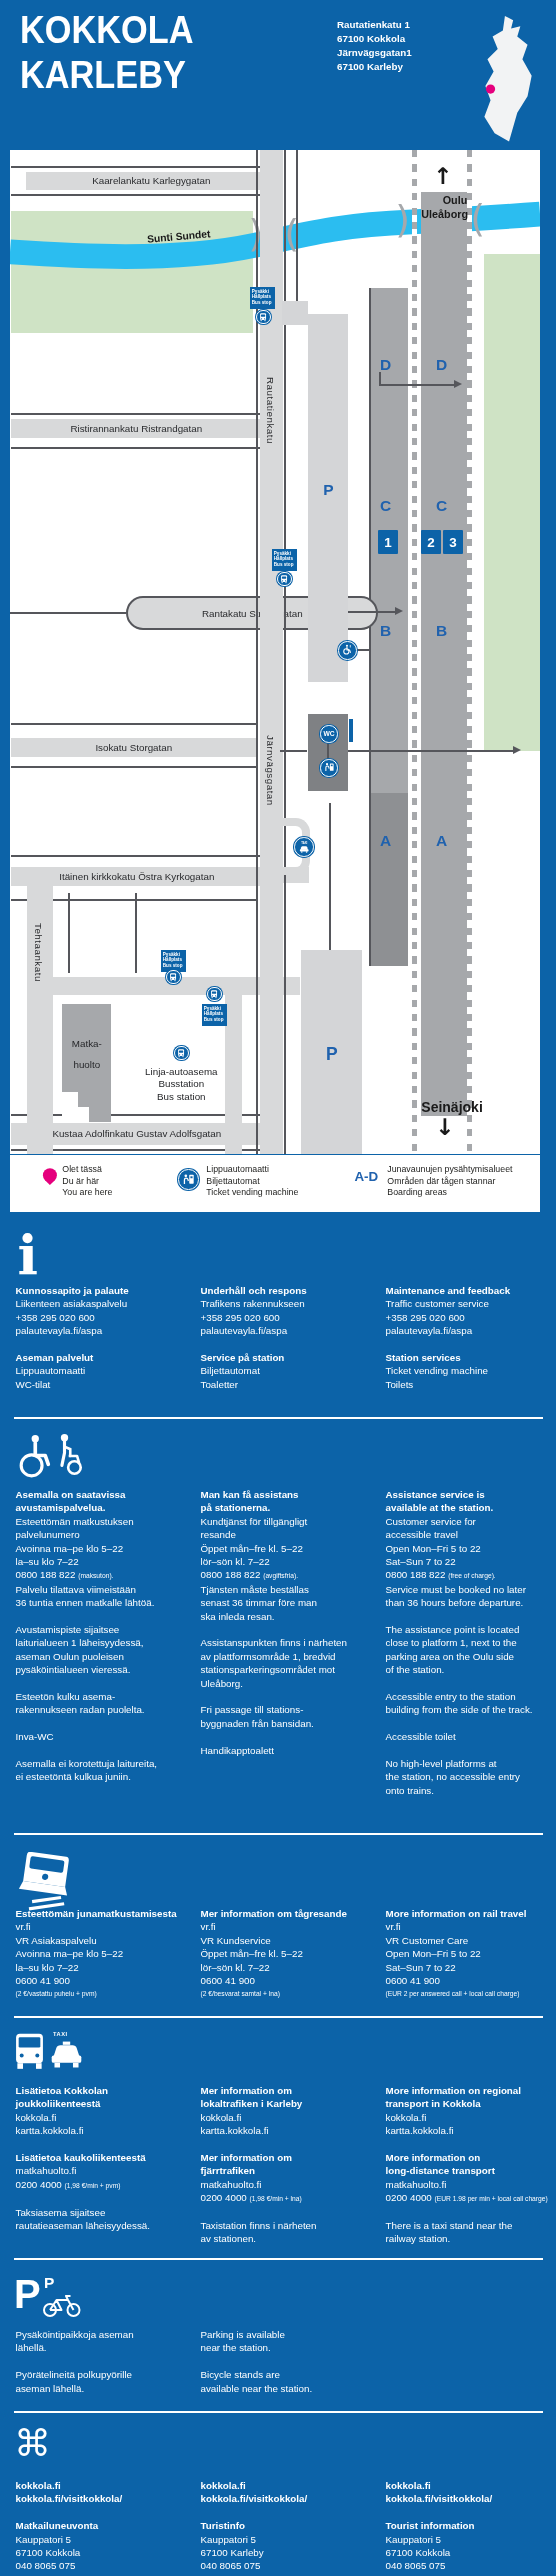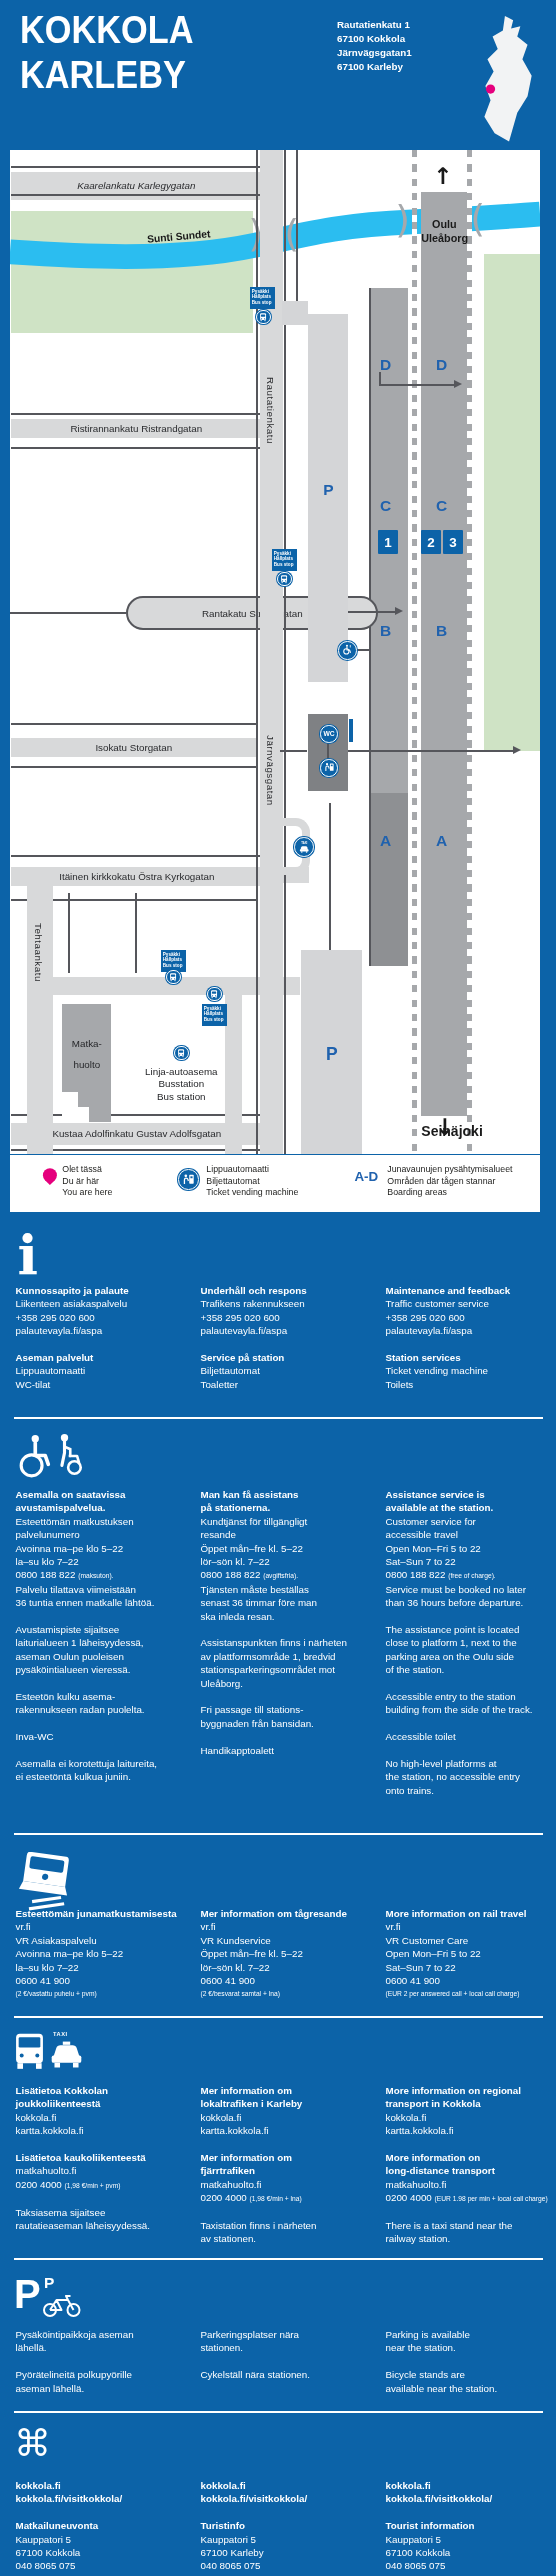--- a/index.html
+++ b/index.html
@@ -33,22 +33,22 @@
   .p-label{position:absolute;text-align:center;font-weight:700;color:#2062ae;}
   .bus-sign{position:absolute;width:25px;height:21.6px;background:#0c63a8;color:#fff;
             font-size:4.6px;font-weight:700;line-height:5.7px;padding:1.5px 1.5px;
             box-sizing:border-box;white-space:nowrap;}
   .map-circle{position:absolute;background:#0c63a8;border:1.5px solid #fff;
               border-radius:50%;box-shadow:0 0 0 1px #0c63a8;display:flex;
               align-items:center;justify-content:center;box-sizing:border-box;}
   .map-circle svg{width:82%;height:82%;}
   .paren{position:absolute;color:#a6a8ab;font-size:38px;font-weight:400;
          font-family:"DejaVu Sans",sans-serif;}
-  .dir-label{position:absolute;width:46px;text-align:center;font-weight:700;
-             color:#1a1a1a;margin-top:24px;}
+  .dir-label{position:absolute;width:46px;text-align:right;font-weight:700;
+             color:#1a1a1a;}
   .arrow-glyph{position:absolute;color:#1a1a1a;font-size:23px;font-weight:700;
                font-family:"DejaVu Sans",sans-serif;}
   .capsule{position:absolute;background:#d8d9da;border:2.1px solid #55565b;
            border-radius:18.5px;display:flex;align-items:center;justify-content:center;
            font-size:9.8px;box-sizing:border-box;white-space:nowrap;}
   .arrowhead-r{position:absolute;width:0;height:0;border-top:4.6px solid transparent;
                border-bottom:4.6px solid transparent;border-left:8.2px solid #55565b;}
   .maplab{position:absolute;white-space:nowrap;}
   
   .legend{position:absolute;left:10.3px;top:1155px;width:530px;height:57px;
@@ -134,21 +134,21 @@
 
     <div class="dline" style="left:369px;top:222px;width:2.1px;height:14.4px;"></div>
     <div class="dline" style="left:369px;top:234px;width:75px;height:2.1px;"></div>
     <div class="arrowhead-r" style="left:444px;top:230px;"></div>
 
     <div class="num-sign" style="left:368px;top:380px;">1</div>
     <div class="num-sign" style="left:411px;top:380px;">2</div>
     <div class="num-sign" style="left:433px;top:380px;">3</div>
 
     <div class="dline" style="left:1px;top:15.5px;width:250px;height:2.1px;"></div>
-    <div class="street-h" style="left:1px;top:21.6px;width:250px;height:28px;font-style:italic;">Kaarelankatu  Karlegygatan</div>
+    <div class="street-h" style="left:16px;top:21.6px;width:250px;height:18px;">Kaarelankatu  Karlegygatan</div>
     <div class="dline" style="left:1px;top:44px;width:250px;height:2.1px;"></div>
 
     <div class="dline" style="left:1px;top:263px;width:250px;height:2.1px;"></div>
     <div class="street-h" style="left:1px;top:269px;width:250px;height:18.5px;">Ristirannankatu  Ristrandgatan</div>
     <div class="dline" style="left:1px;top:297px;width:250px;height:2.1px;"></div>
 
     <div class="dline" style="left:0;top:462px;width:116px;height:2.1px;"></div>
     <div class="capsule" style="left:116px;top:446px;width:252px;height:34px;">Rantakatu  Strandgatan</div>
     <div class="dline" style="left:335px;top:461px;width:52px;height:2.1px;"></div>
     <div class="arrowhead-r" style="left:385px;top:457px;"></div>
@@ -635,29 +635,20 @@
           <div class="ln">Pysäköintipaikkoja aseman</div>
           <div class="ln">lähellä.</div>
         </div>
         <div class="para">
           <div class="ln">Pyörätelineitä polkupyörille</div>
           <div class="ln">aseman lähellä.</div>
         </div>
       </div>
       <div class="col">
         <div class="para">
-          <div class="ln">Parkeringsplatser nära</div>
-          <div class="ln">stationen.</div>
-        </div>
-        <div class="para">
-          <div class="ln">Cykelställ nära stationen.</div>
-        </div>
-      </div>
-      <div class="col">
-        <div class="para">
           <div class="ln">Parking is available</div>
           <div class="ln">near the station.</div>
         </div>
         <div class="para">
           <div class="ln">Bicycle stands are</div>
           <div class="ln">available near the station.</div>
         </div>
       </div>
     </div>
   <div class="divider" style="top:2411px;"></div>

